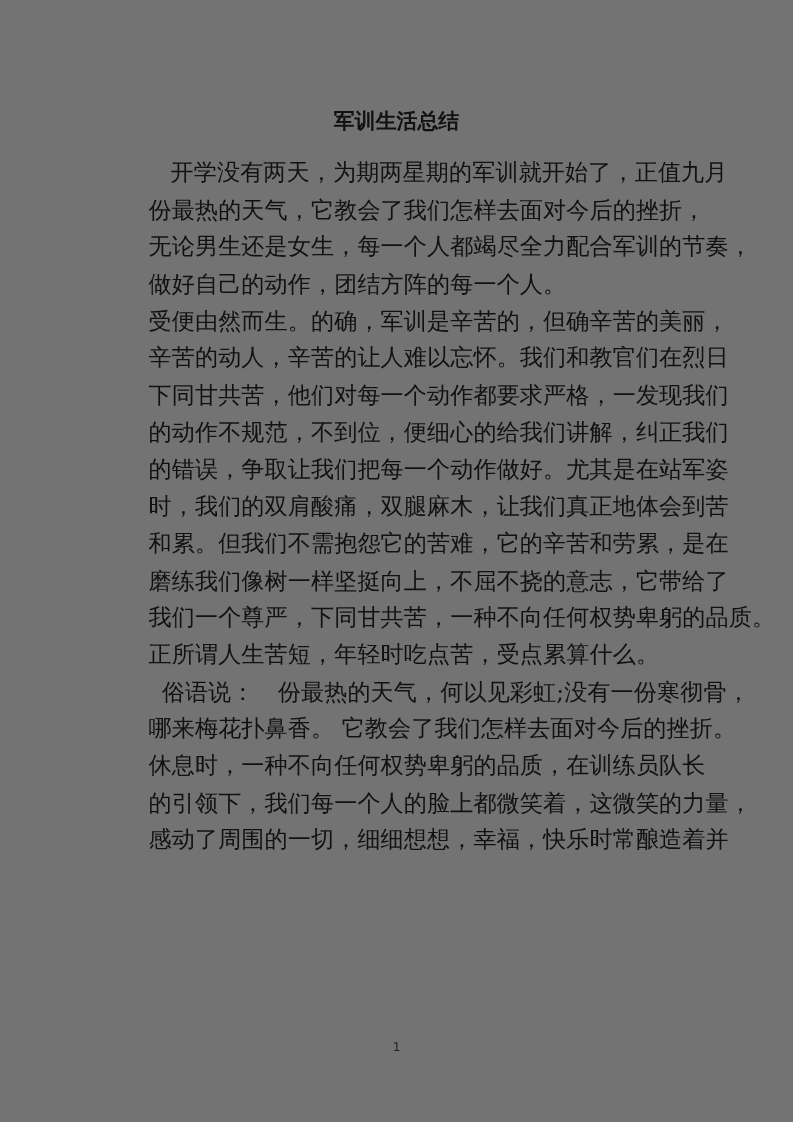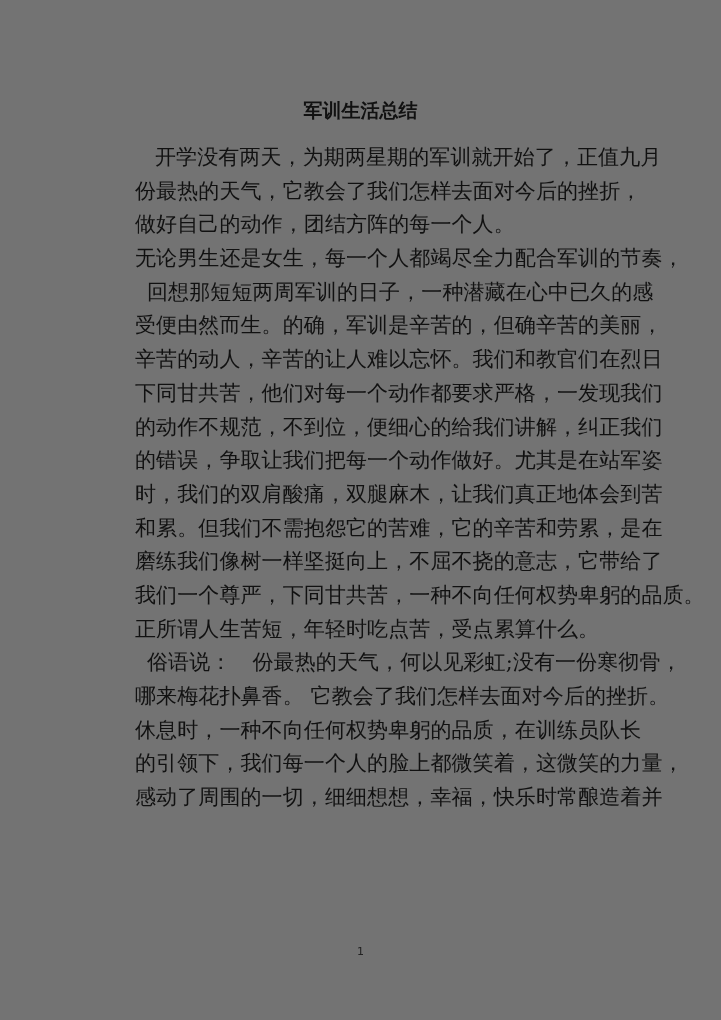--- a/index.html
+++ b/index.html
@@ -32,23 +32,22 @@
   </style>
 </head>
 <body>
 
 <div class="page">
   <div class="title">军训生活总结</div>
 
   <div class="body">
     <span class="line indent1">开学没有两天，为期两星期的军训就开始了，正值九月</span>
     <span class="line">份最热的天气，它教会了我们怎样去面对今后的挫折，</span>
+    <span class="line">无论男生还是女生，每一个人都竭尽全力配合军训的节奏，</span>
     <span class="line">做好自己的动作，团结方阵的每一个人。</span>
-    <span class="line">无论男生还是女生，每一个人都竭尽全力配合军训的节奏，</span>
-    <span class="line indent2">回想那短短两周军训的日子，一种潜藏在心中已久的感</span>
     <span class="line">受便由然而生。的确，军训是辛苦的，但确辛苦的美丽，</span>
     <span class="line">辛苦的动人，辛苦的让人难以忘怀。我们和教官们在烈日</span>
     <span class="line">下同甘共苦，他们对每一个动作都要求严格，一发现我们</span>
     <span class="line">的动作不规范，不到位，便细心的给我们讲解，纠正我们</span>
     <span class="line">的错误，争取让我们把每一个动作做好。尤其是在站军姿</span>
     <span class="line">时，我们的双肩酸痛，双腿麻木，让我们真正地体会到苦</span>
     <span class="line">和累。但我们不需抱怨它的苦难，它的辛苦和劳累，是在</span>
     <span class="line">磨练我们像树一样坚挺向上，不屈不挠的意志，它带给了</span>
     <span class="line">我们一个尊严，下同甘共苦，一种不向任何权势卑躬的品质。</span>
     <span class="line">正所谓人生苦短，年轻时吃点苦，受点累算什么。</span>

